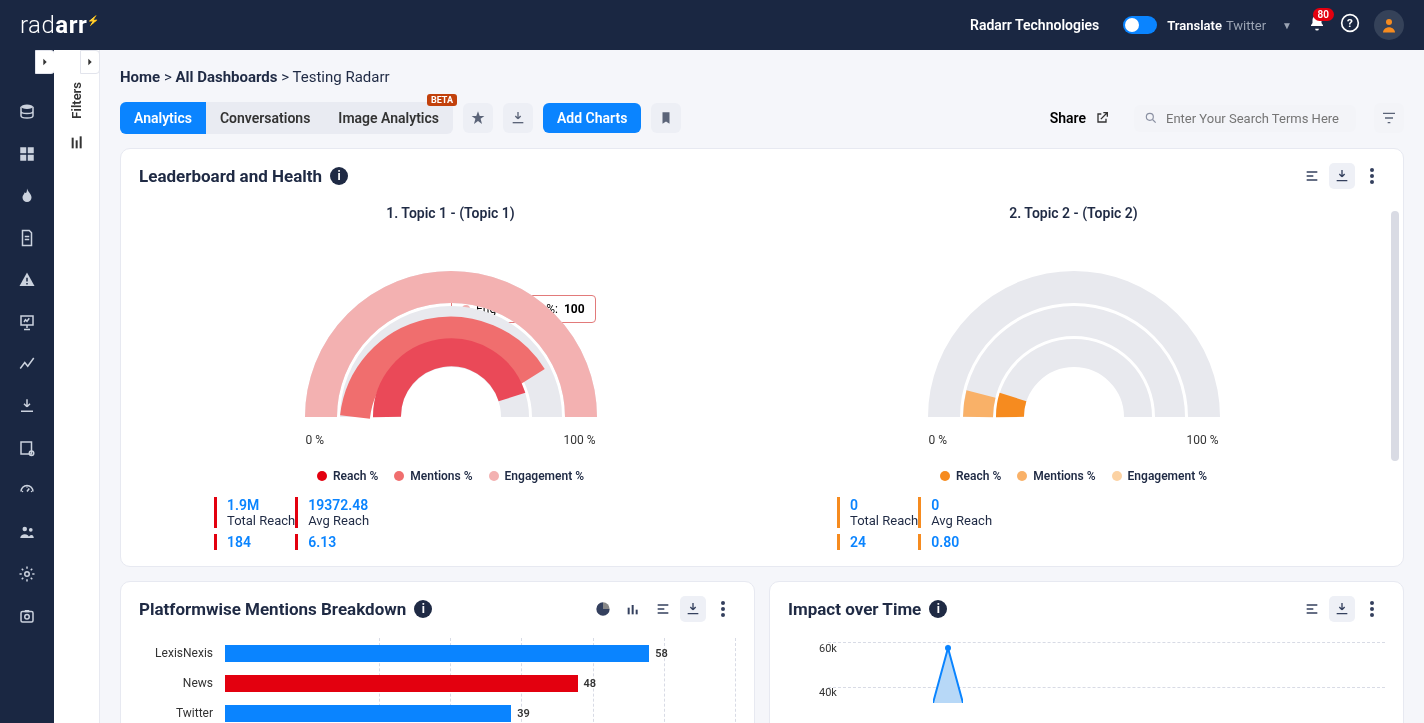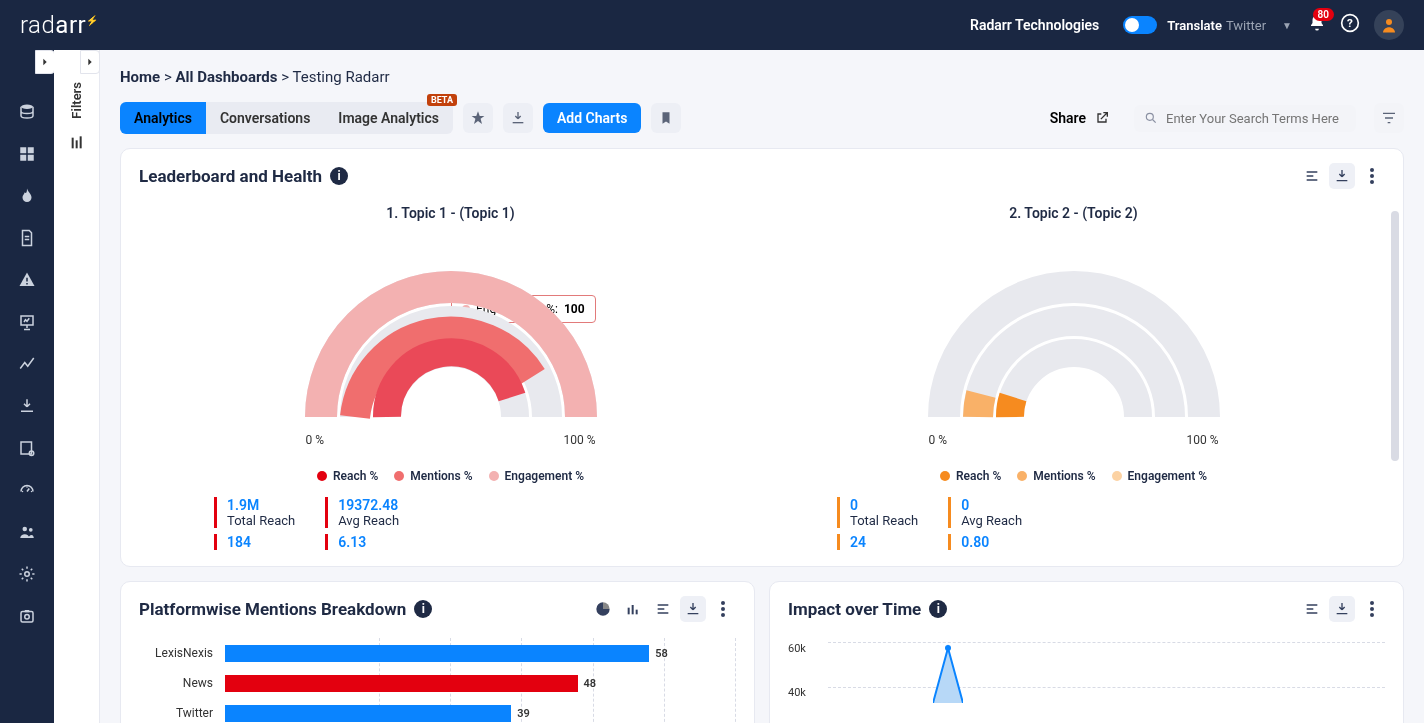--- a/index.html
+++ b/index.html
@@ -1,21 +1,21 @@
 <!DOCTYPE html>
 <html><head>
 <meta charset="utf-8">
 <style>
 * { box-sizing: border-box; margin: 0; padding: 0; font-family: -apple-system, BlinkMacSystemFont, "Segoe UI", Roboto, sans-serif; }
 body { background: #f5f6fa; width: 1424px; height: 723px; overflow: hidden; }
 
 
 .topbar { height: 50px; background: #1a2742; display: flex; align-items: center; padding: 0 20px; color: #fff; }
 .logo { font-size: 24px; font-weight: 300; letter-spacing: 0.5px; color:#fff; }
-.logo b { font-weight: 400; }
+.logo b { font-weight: 700; }
 .logo sup { color: #2f91e6; font-size: 10px; }
 .sp { flex: 1; }
 .topbar .org { font-weight: 600; margin-right: 24px; font-size: 14px; }
 .toggle { width: 34px; height: 18px; background: #0a84ff; border-radius: 9px; position: relative; margin-right: 10px; }
 .toggle::after { content:""; width:14px; height:14px; background:#fff; border-radius:50%; position:absolute; top:2px; left:2px; }
 .topbar .tlabel { font-size: 13px; font-weight: 600; margin-right: 4px; }
 .topbar .lang { color: #9aa3b3; font-size: 13px; margin-right: 16px; }
 .topbar .chev { color:#9aa3b3; font-size:10px; margin-right:16px; }
 .bell { position: relative; margin-right: 14px; }
 .bell svg { fill:#fff; }
@@ -42,21 +42,21 @@
 .bc { font-size: 15px; color:#1f2a44; margin-bottom: 16px; }
 .bc a { color:#1f2a44; font-weight:700; text-decoration:none; }
 .bc .cur { font-weight:400; }
 
 
 .tabrow { display:flex; align-items:center; gap:10px; }
 .tabs { display:flex; background:#e9ebf2; border-radius:6px; padding:0; position:relative; }
 .tab { padding:8px 14px; font-size:14px; font-weight:600; color:#333; cursor:pointer; border-radius:6px 0 0 6px; }
 .tab.mid { border-radius:0; }
 .tab.last { border-radius:0 6px 6px 0; position:relative; }
-.tab.active { background:#0a84ff; color:#000000; }
+.tab.active { background:#0a84ff; color:#ffffff; }
 .beta { position:absolute; top:-8px; right:-4px; background:#c2410c; color:#fff; font-size:9px; padding:1px 4px; border-radius:3px; font-weight:700; }
 .iconbtn { width:30px; height:30px; background:#edeff5; border-radius:6px; display:flex; align-items:center; justify-content:center; }
 .iconbtn svg { fill:#5b6478; }
 .addbtn { background:#0a84ff; color:#fff; padding:7px 14px; border-radius:6px; font-size:14px; font-weight:600; }
 .sharew { display:flex; align-items:center; gap:8px; font-size:14px; font-weight:600; }
 .searchw { display:flex; align-items:center; background:#f3f4f8; border-radius:6px; padding:6px 10px; margin-left:14px; width:222px; }
 .searchw svg{ fill:#8a90a2; }
 .searchw input{ border:none; background:transparent; outline:none; margin-left:8px; font-size:13px; flex:1; color:#333; }
 .filtbtn { width:30px; height:30px; background:#f3f4f8; border-radius:6px; display:flex; align-items:center; justify-content:center; margin-left:8px; }
 
@@ -73,42 +73,42 @@
 
 .lead { padding: 10px 18px 16px; position:relative; }
 .topics { display:flex; }
 .topic { flex:1; text-align:center; }
 .topic h4 { font-size:14px; font-weight:600; color:#1f2a44; margin-bottom:16px; }
 .gwrap { height:190px; display:flex; align-items:flex-end; justify-content:center; position:relative; }
 .glabels { display:flex; justify-content:space-between; width:290px; margin:6px auto 0; font-size:12px; color:#333; }
 .legend { display:flex; justify-content:center; gap:16px; font-size:12px; color:#1f2a44; margin-top:22px; font-weight:600; }
 .legend span{ display:flex; align-items:center; gap:6px; }
 .dot{ width:10px; height:10px; border-radius:50%; display:inline-block; }
-.stats { display:flex; gap:30px; margin-top:14px; text-align:left; padding-left:75px; }
+.stats { display:flex; margin-top:14px; text-align:left; padding-left:75px; }
 .stat { border-left:3px solid; padding-left:10px; }
 .stat .v { color:#0a84ff; font-size:14px; font-weight:600; }
 .stat .l { color:#1f2a44; font-size:13px; }
 .tooltip { position:absolute; top:100px; left:330px; background:#fff; border:1px solid #e27a7a; border-radius:4px; padding:6px 10px; font-size:12px; display:flex; align-items:center; gap:6px; }
 .tooltip .dot{ background:#f3b1b1; width:8px; height:8px; }
 .leadscroll { position:absolute; top:16px; right:4px; width:8px; height:250px; background:#d9dbe4; border-radius:4px; }
 
 
 .brow { display:flex; gap:14px; margin-top:14px; }
 .bcard { flex:1; background:#fff; border:1px solid #e7e9f1; border-radius:10px; }
 .platbars { padding: 10px 18px 4px; position:relative; }
 .guides { position:absolute; top:10px; left:258px; right:18px; bottom:0; display:flex; justify-content:space-between; pointer-events:none; }
 .guides div { width:0; border-left:1px dashed #d8dbe5; height:100%; }
 .prow { display:flex; align-items:center; height:30px; font-size:12px; position:relative; }
 .prow .plabel { width:86px; text-align:right; padding-right:12px; color:#333; flex-shrink:0; }
 .prow .barlane { flex:1; display:flex; align-items:center; position:relative; }
 .prow .bar { height:17px; }
 .prow .bv { margin-left:6px; font-size:11px; color:#333; font-weight:600; }
 .impact { padding:10px 18px 4px; position:relative; height:110px; }
 .yaxis { position:absolute; top:14px; left:18px; font-size:11px; color:#333; }
-.ytick { height:44px; display:flex; align-items:flex-start; }
+.ytick { height:44px; display:flex; align-items:flex-start;margin-left:31px; }
 .plotarea { position:absolute; top:14px; left:58px; right:18px; height:88px; border-top:1px dashed #d8dbe5; border-bottom:1px dashed #d8dbe5; }
 .plotarea .mid { position:absolute; top:44px; left:0; right:0; border-top:1px dashed #d8dbe5; }
 .spike { position:absolute; left:105px; top:0; }
 </style>
 </head>
 <body>
 
 <div class="topbar">
   <div class="logo">rad<b>arr</b><sup>⚡</sup></div>
   <div class="sp"></div>

